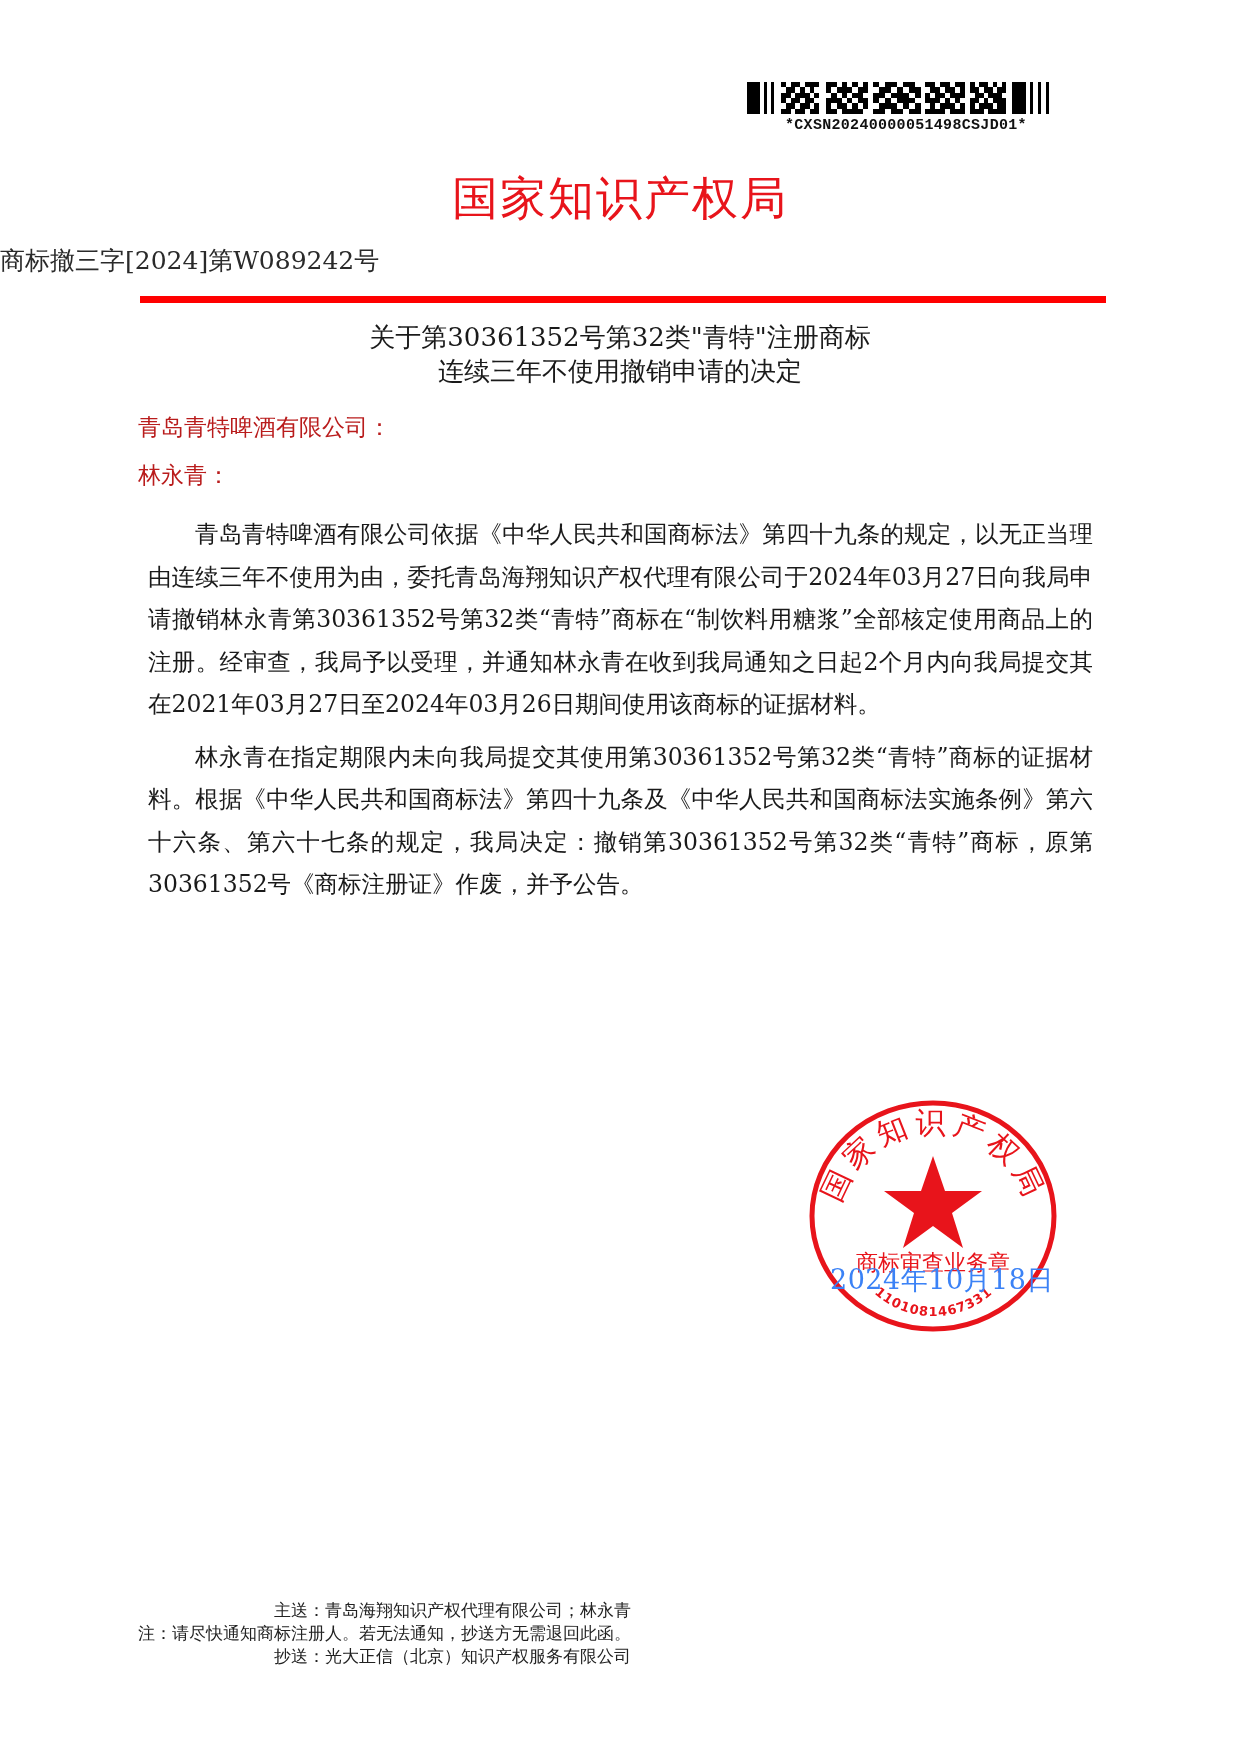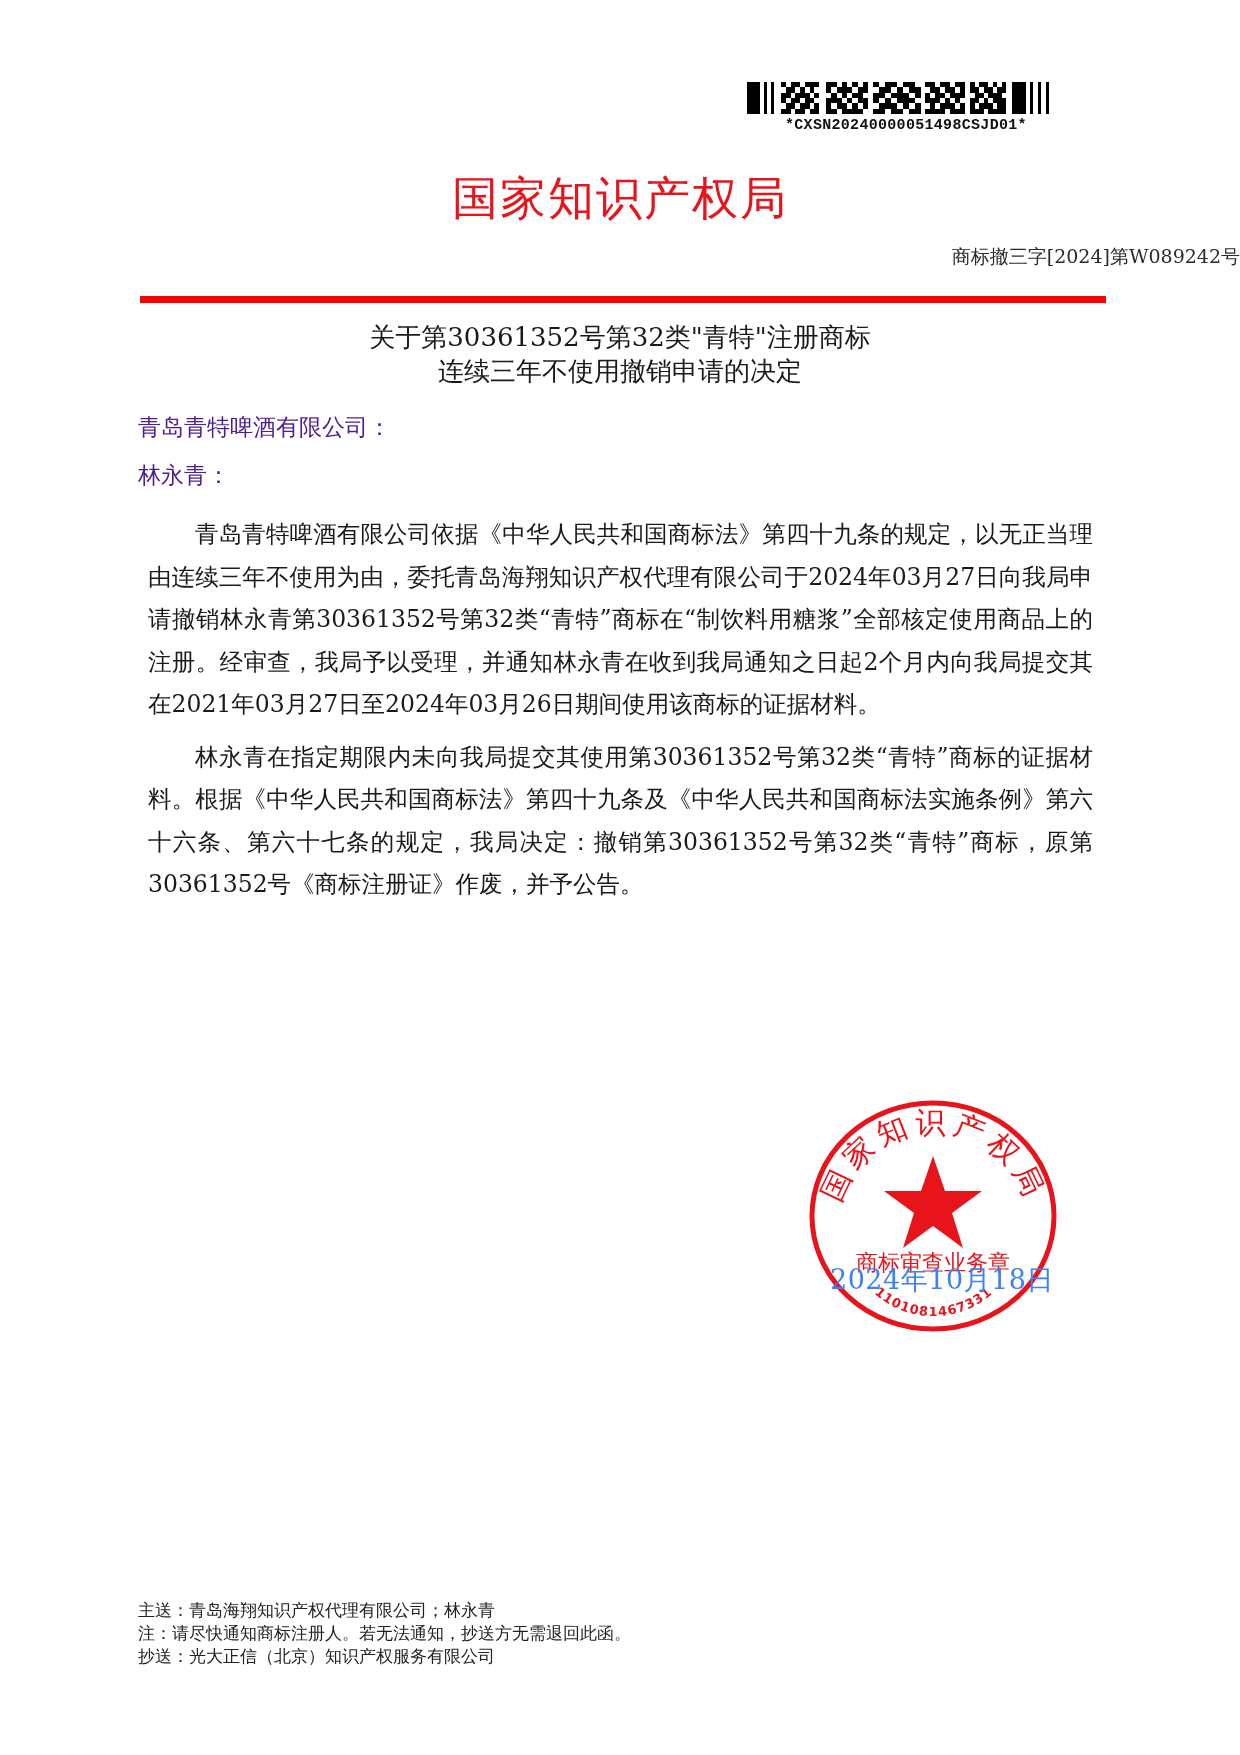--- a/index.html
+++ b/index.html
@@ -12,35 +12,35 @@
   .barcode .bar { background: #000; height: 100%; }
   .barcode .gap { height: 100%; }
   .barcode .matrix { height: 100%; display: grid; grid-template-columns: repeat(8, 1fr); grid-template-rows: repeat(6, 1fr); }
   .barcode .matrix span { background: #000; }
   .barcode .matrix span.w { background: #fff; }
   .barcode-text { left: 785px; top: 117px; font-family: Liberation Mono, monospace;
                   font-size: 15px; font-weight: bold; letter-spacing: 0.3px; color: #111; }
 
   .org-title { left: 0; width: 1240px; top: 168px; text-align: center; color: #e8141b;
                font-family: "DejaVu Sans", "Liberation Sans", sans-serif; font-size: 46px; letter-spacing: 2px; }
-  .doc-number { left: 0; width: 1240px; top: 244px; text-align: right; font-size: 19px; color: #2a2a2a; }
+  .doc-number { left: 0; width: 1240px; top: 244px; text-align: left; font-size: 25px; color: #2a2a2a; }
   .red-rule { left: 140px; top: 296px; width: 966px; height: 7px; background: #ff0000; }
 
   .subject { left: 0; width: 1240px; top: 320px; text-align: center; font-size: 26px; line-height: 34px; color: #1a1a1a; }
 
-  .addressee { left: 138px; font-size: 23px; color: #4c1d95; }
+  .addressee { left: 138px; font-size: 23px; color: #b91c1c; }
   .body { left: 138px; top: 503px; width: 965px; font-size: 23.5px; line-height: 42.5px; color: #1a1a1a; }
   .body p { margin: 10px; text-indent: 2em; text-align: justify; text-align-last: left; }
 
   
   .seal { left: 806px; top: 1098px; width: 255px; height: 236px; }
   .date { left: 830px; top: 1262px; font-size: 27px; color: #3b82f6; letter-spacing: 0.5px; }
 
   .footer { left: 138px; top: 1599px; font-size: 17px; line-height: 23px; color: #222; }
-  .footer div { white-space: nowrap; }
+  .footer div { white-space: nowrap; text-align: right; }
 </style>
 </head>
 <body>
 
 <div class="abs barcode">
   <div class="bar" style="width:13px"></div>
     <div class="gap" style="width:4px"></div>
   <div class="bar" style="width:3px"></div>
     <div class="gap" style="width:4px"></div>
   <div class="bar" style="width:3px"></div>

